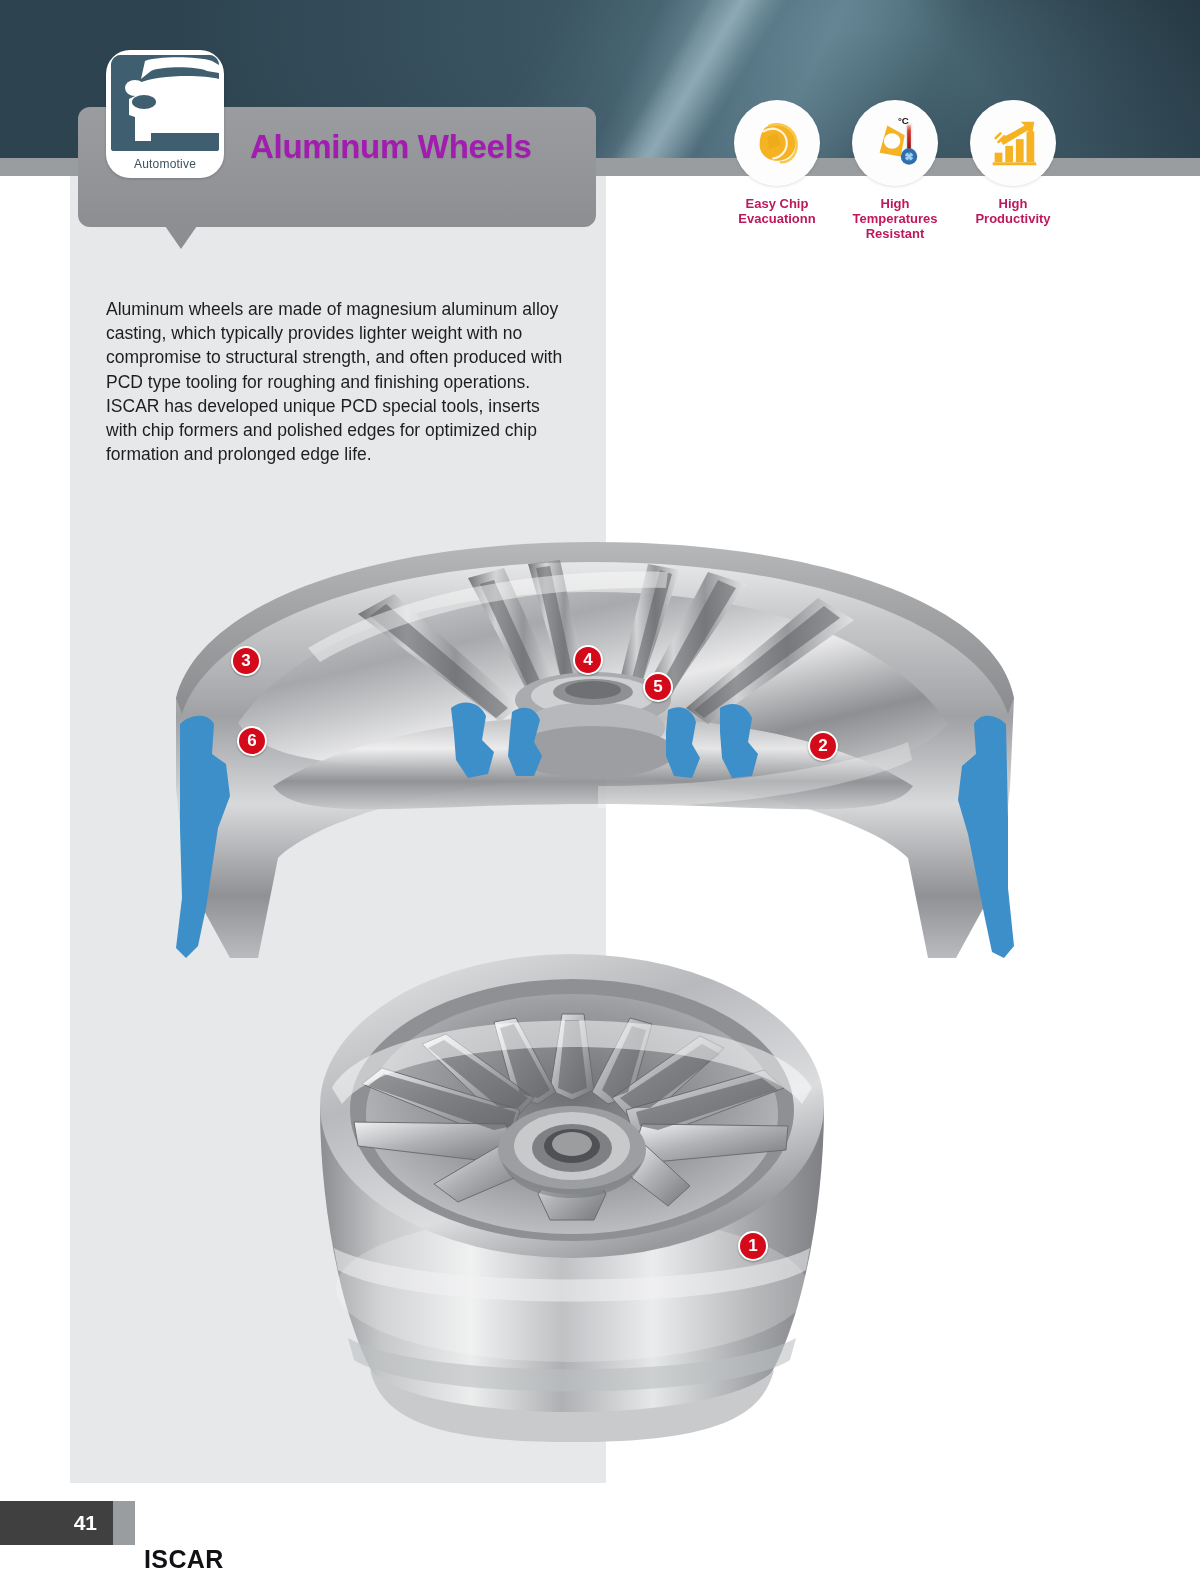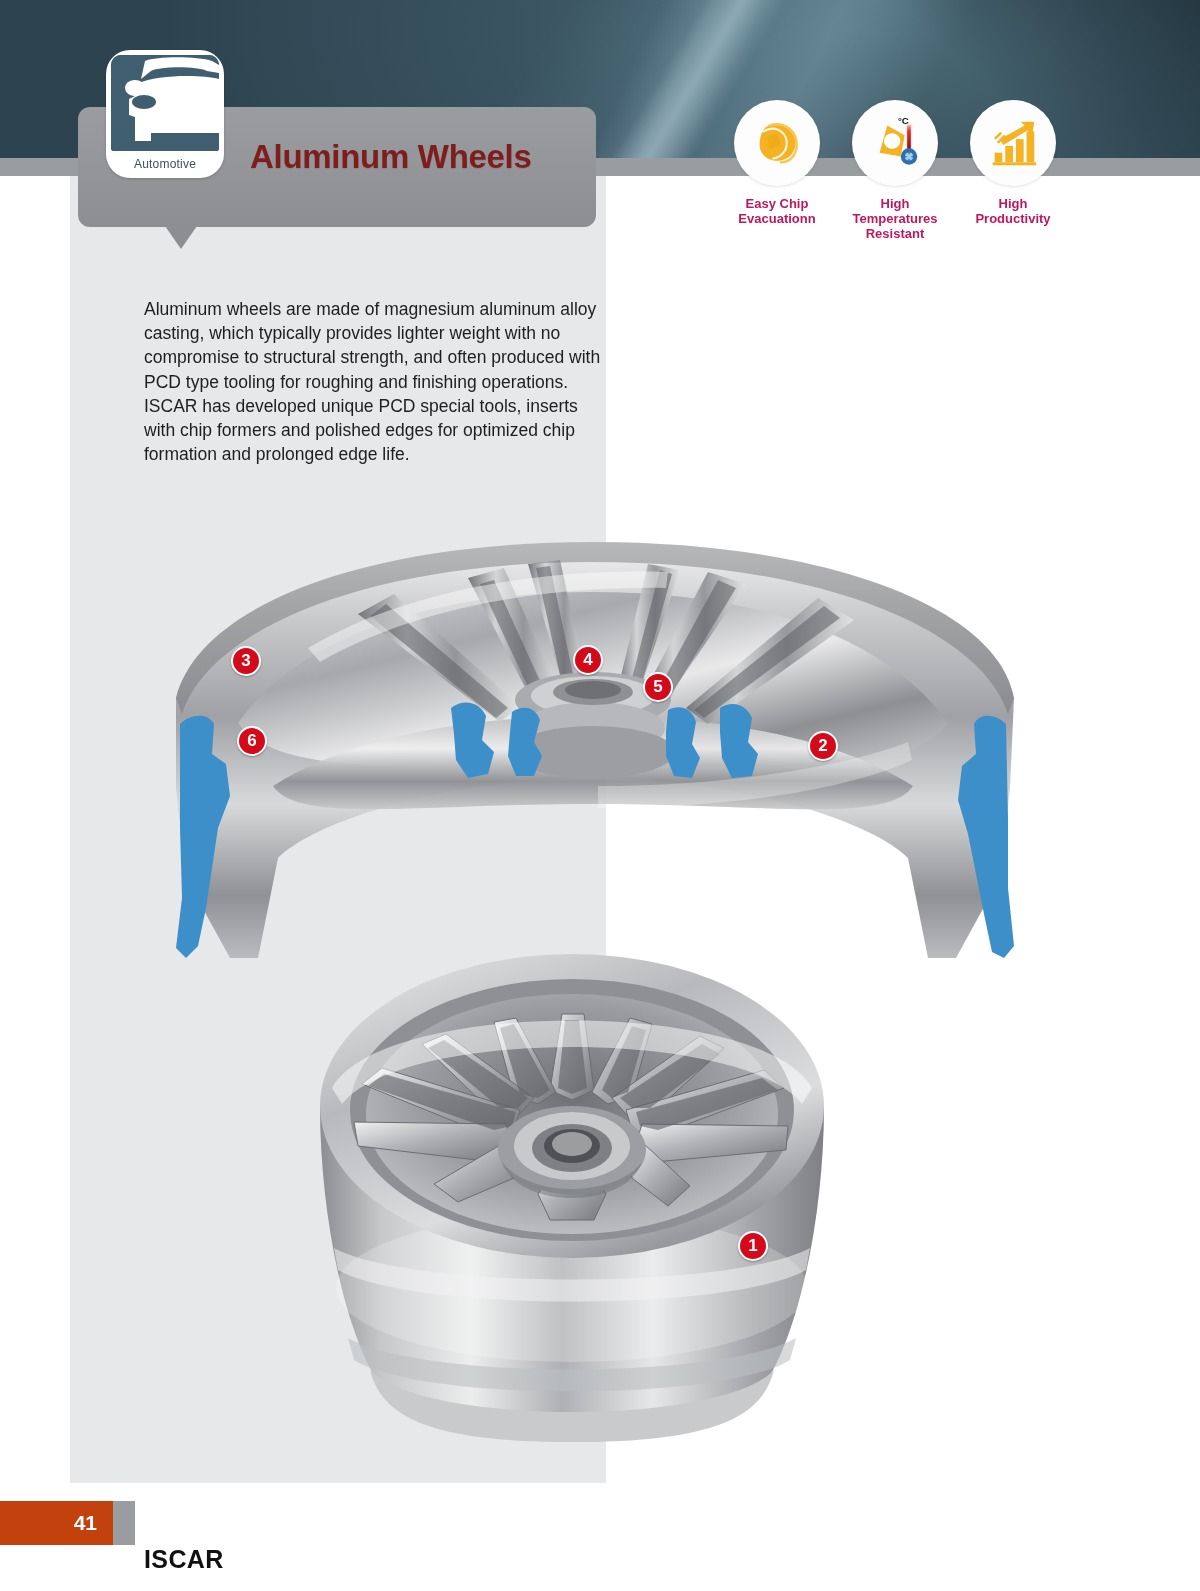--- a/index.html
+++ b/index.html
@@ -87,23 +87,23 @@
   }
   .title-bubble-tail {
     position: absolute; left: 165px; top: 226px;
     width: 0; height: 0;
     border-left: 16px solid transparent;
     border-right: 16px solid transparent;
     border-top: 23px solid #8d8e92;
     z-index: 4;
   }
   .title-text {
-    position: absolute; left: 250px; top: 138px;
+    position: absolute; left: 250px; top: 128px;
     font-size: 33px; font-weight: bold;
-    color: #7f1d1d;
+    color: #a21caf;
     letter-spacing: -0.3px;
     z-index: 5;
     text-shadow: 0 1px 1px rgba(0,0,0,0.10);
   }
 
   
   .features {
     position: absolute; left: 718px; top: 100px;
     display: flex; align-items: flex-start;
     z-index: 5;
@@ -128,21 +128,20 @@
     width: 536px; height: 1307px;
     background: #e7e8ea;
   }
   .body-text {
     position: absolute; left: 106px; top: 297px;
     width: 460px;
     font-size: 17.5px;
     line-height: 24.2px;
     color: #1e1e20;
     z-index: 3;
-    margin-left: 38px;
   }
 
   
   .fig-section {
     position: absolute; left: 168px; top: 528px;
     width: 850px; height: 430px;
     z-index: 2;
   }
   .fig-wheel {
     position: absolute; left: 262px; top: 918px;
@@ -161,21 +160,21 @@
     font-size: 17px; font-weight: bold;
     display: flex; align-items: center; justify-content: center;
     box-shadow: 0 1px 2px rgba(0,0,0,0.30);
     z-index: 8;
   }
 
   
   .footer-page {
     position: absolute; left: 0; top: 1501px;
     width: 113px; height: 44px;
-    background: #c2410c;
+    background: #404040;
   }
   .footer-page-num {
     position: absolute; right: 16px; top: 0;
     line-height: 44px;
     font-size: 21px; font-weight: bold; color: #ffffff;
   }
   .footer-sep {
     position: absolute; left: 113px; top: 1501px;
     width: 22px; height: 44px;
     background: #9a9da0;

